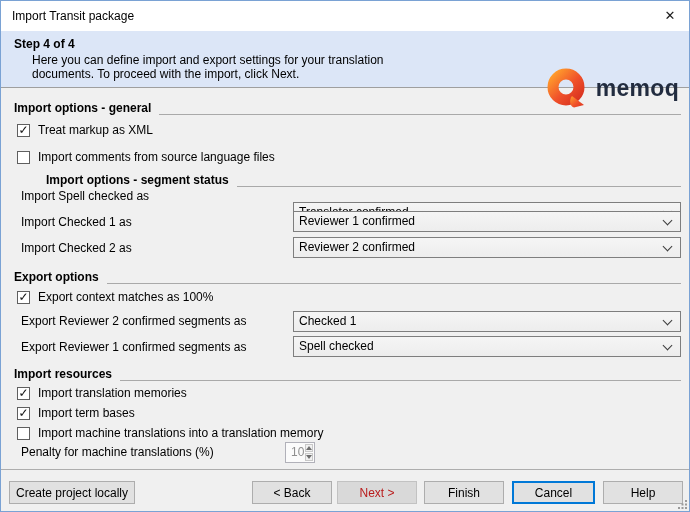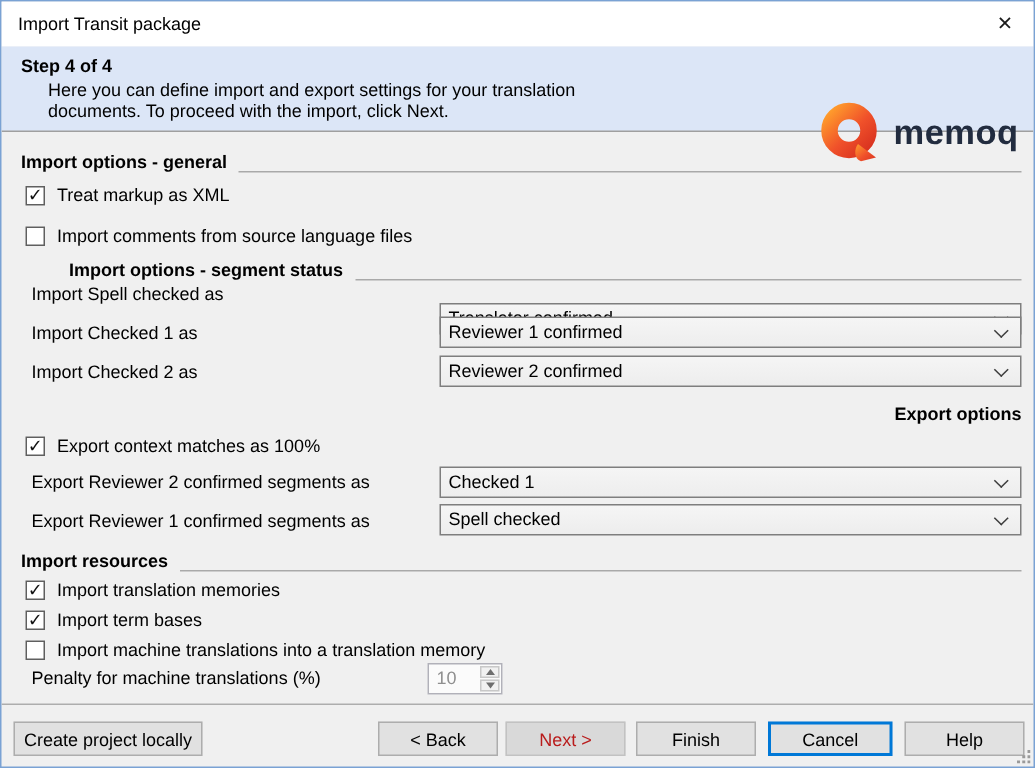--- a/index.html
+++ b/index.html
@@ -26,21 +26,21 @@
   .sect .ln{flex:1;height:1px;background:#a9a9a9;margin-left:8px;}
   
   .cbrow{position:absolute;left:16px;display:flex;align-items:center;gap:8px;height:16px;}
   .cbox{width:13px;height:13px;background:#fff;border:1px solid #5f5f5f;display:flex;align-items:center;justify-content:center;font-size:12px;line-height:11px;color:#111;flex:0 0 auto;}
   
   .rowlabel{position:absolute;left:20px;white-space:nowrap;}
   .combo{position:absolute;left:292px;right:8px;height:21px;border:1px solid #7e7e7e;background:linear-gradient(#f5f5f5,#ededed);}
   .combo .val{position:absolute;left:5px;top:0;line-height:19px;white-space:nowrap;}
   .chev{position:absolute;right:9px;top:50%;width:7px;height:7px;border-right:1.4px solid #3c3c3c;border-bottom:1.4px solid #3c3c3c;transform:translateY(-72%) rotate(45deg);}
   
-  .spin{position:absolute;left:284px;top:441px;width:50px;height:21px;border:1px solid #b1b1b9;background:#fbfbfb;display:flex;}
+  .spin{position:absolute;left:284px;top:441px;width:30px;height:21px;border:1px solid #b1b1b9;background:#fbfbfb;display:flex;}
   .spin .sval{flex:1;color:#8f8f8f;line-height:19px;padding-left:5px;}
   .spin .btns{width:15px;display:flex;flex-direction:column;gap:1px;padding:1px 1px;}
   .spin .sb{flex:1;background:#f1f1f1;border:1px solid #c8c8c8;display:flex;align-items:center;justify-content:center;}
   .tri-up{width:0;height:0;border-left:3.5px solid transparent;border-right:3.5px solid transparent;border-bottom:4px solid #6e6e6e;}
   .tri-dn{width:0;height:0;border-left:3.5px solid transparent;border-right:3.5px solid transparent;border-top:4px solid #6e6e6e;}
   
   .divider{position:absolute;left:0;top:468px;width:100%;height:1px;background:#adadad;}
   .btn{position:absolute;top:480px;height:23px;background:#e1e1e1;border:1px solid #adadad;display:flex;align-items:center;justify-content:center;font-size:12px;color:#000;cursor:default;}
   .btn.disabled{background:#d9d9d9;border-color:#c2c2c2;color:#b91c1c;}
   .btn.default{border:2px solid #0078d7;}
@@ -108,21 +108,21 @@
   <div class="combo" style="top:210px;">
     <span class="val">Reviewer 1 confirmed</span>
     <span class="chev"></span>
   </div>
   <div class="rowlabel" style="top:240px;">Import Checked 2 as</div>
   <div class="combo" style="top:236px;">
     <span class="val">Reviewer 2 confirmed</span>
     <span class="chev"></span>
   </div>
 
-  <div class="sect" style="top:268px;flex-direction:column;">
+  <div class="sect" style="top:268px;">
     <span class="st">Export options</span>
     <span class="ln"></span>
   </div>
   <div class="cbrow" style="top:288px;">
     <span class="cbox">
         <span>✓</span>
       </span>
     <span>Export context matches as 100%</span>
   </div>
   <div class="rowlabel" style="top:313px;">Export Reviewer 2 confirmed segments as</div>

